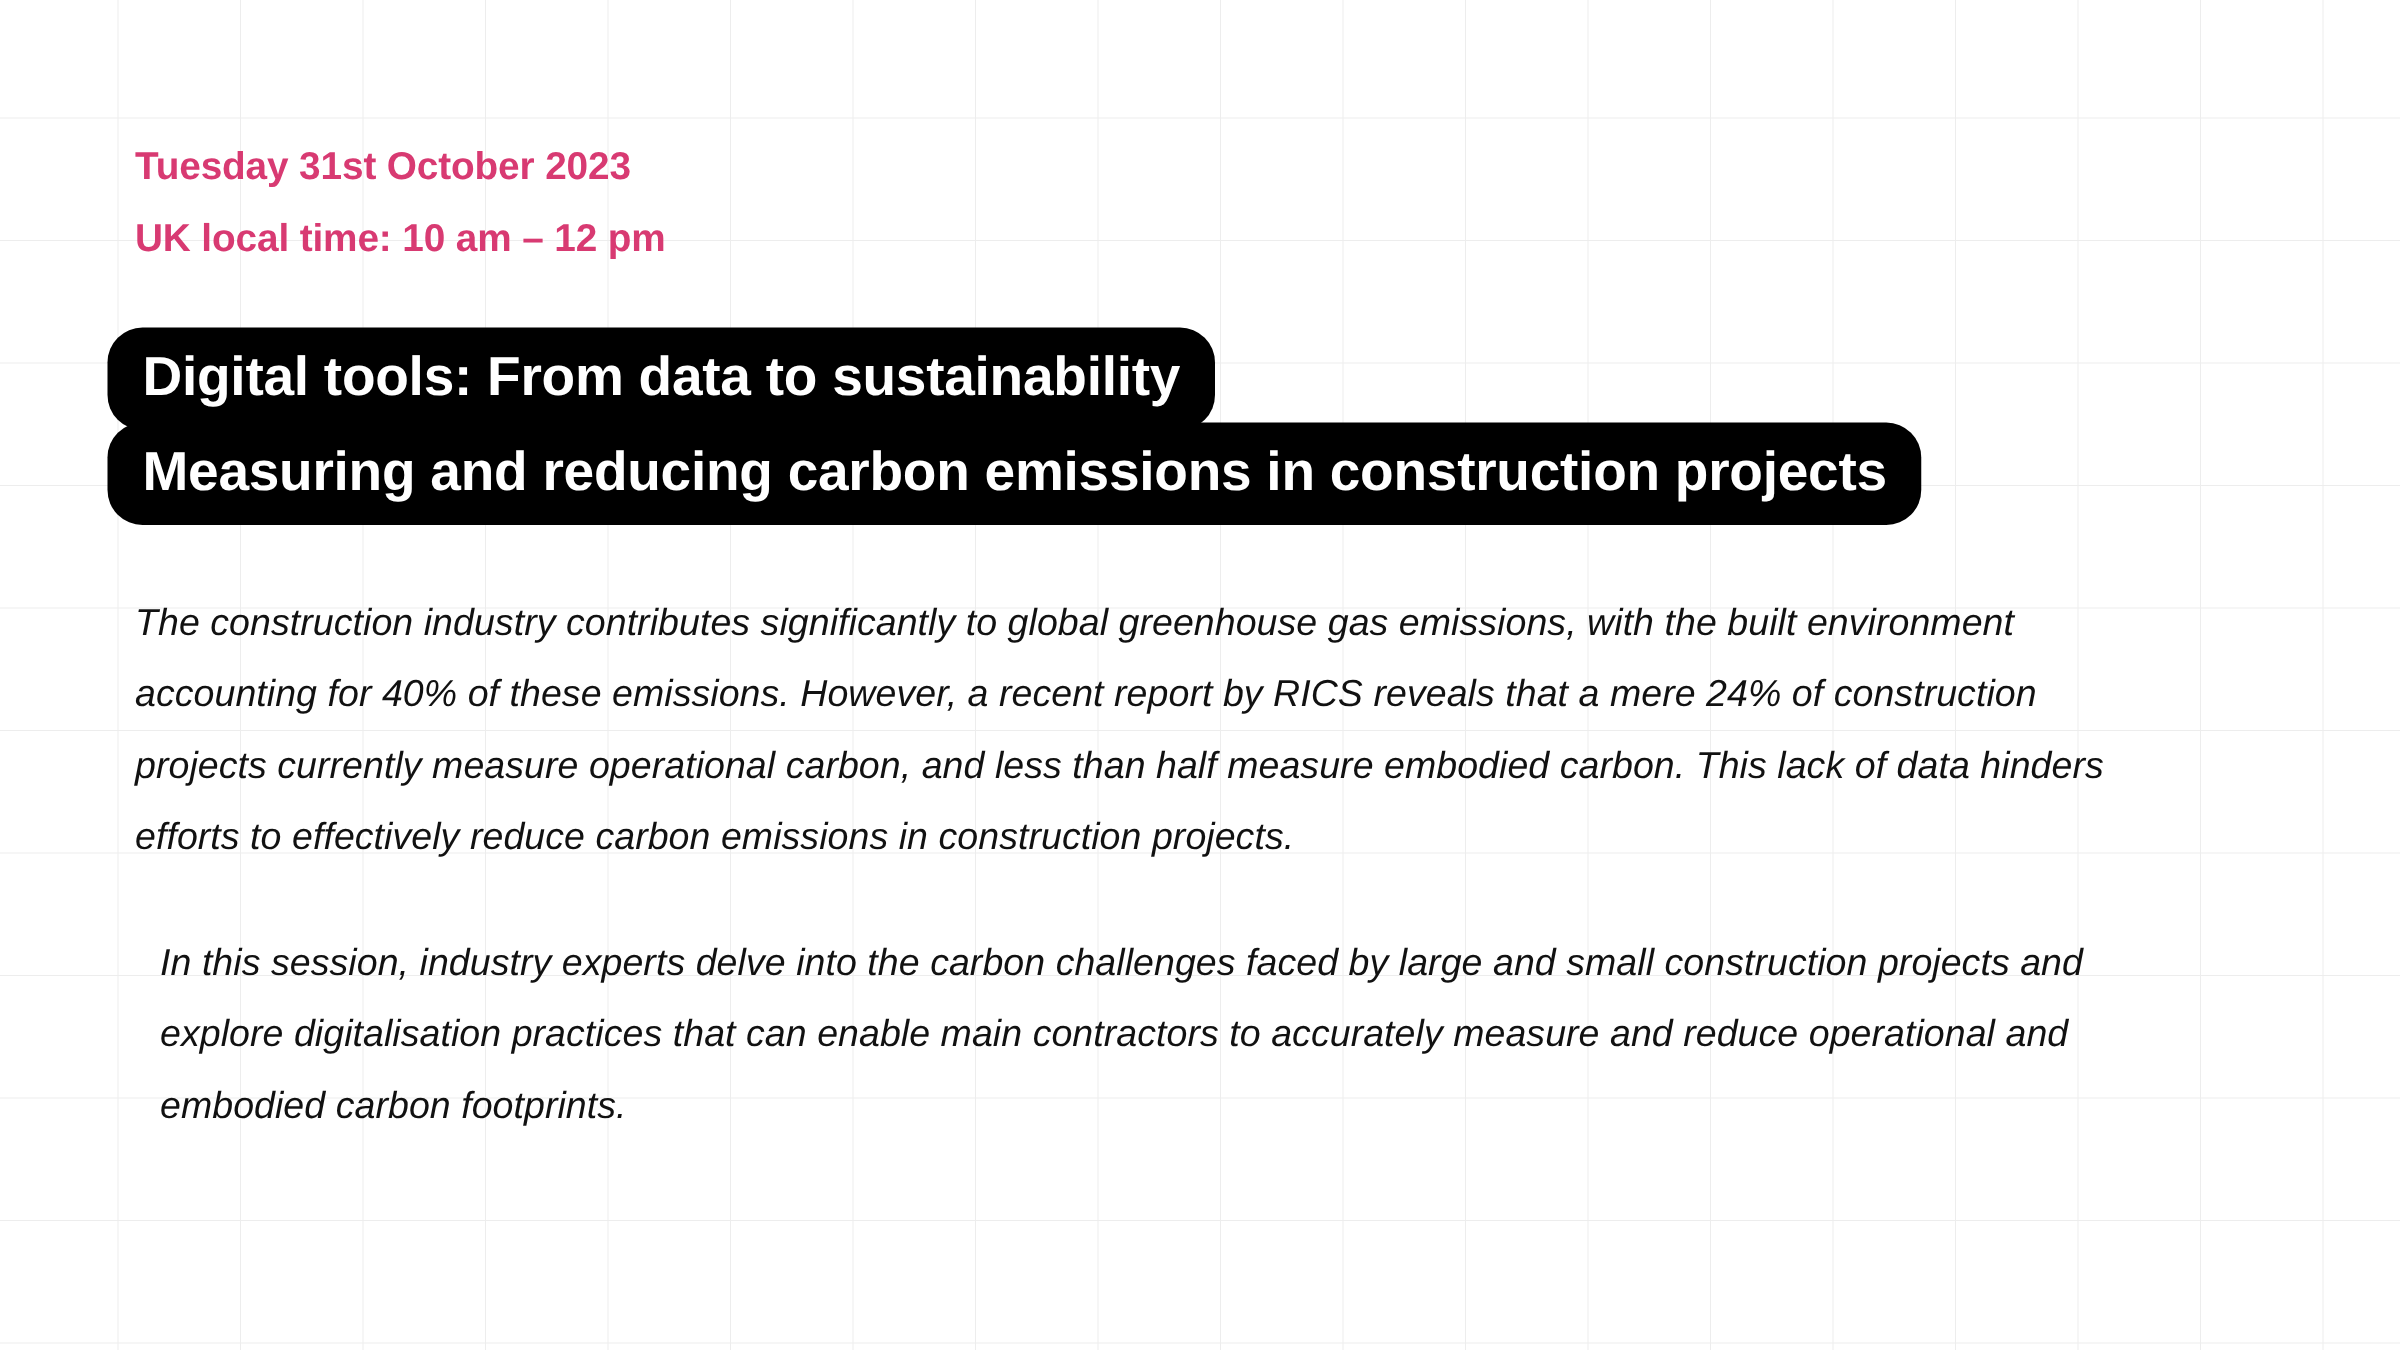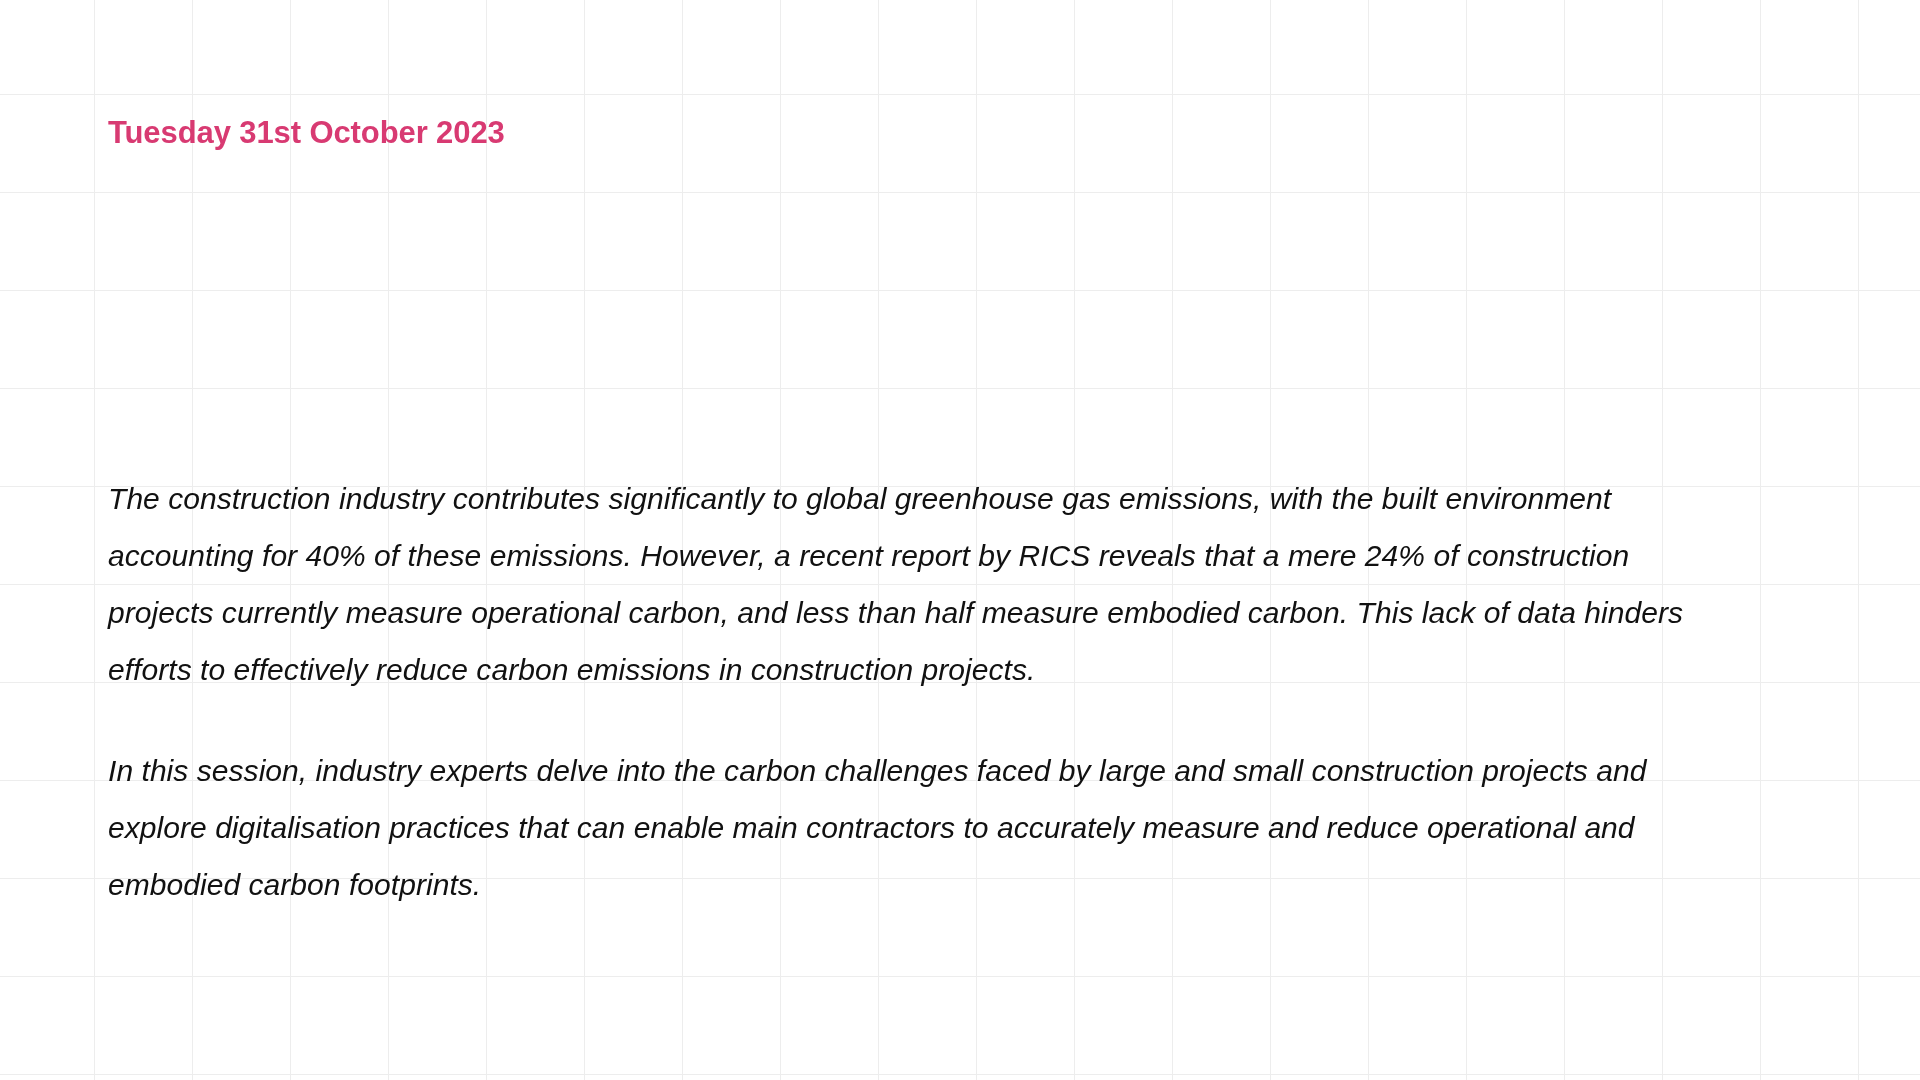--- a/index.html
+++ b/index.html
@@ -89,32 +89,37 @@
     font-family: "Liberation Sans Narrow", "Liberation Sans", sans-serif;
     font-size: 30px;
     line-height: 57px;
     letter-spacing: 0.05px;
   }
   #body-copy p {
     margin: 0 0 44px 0;
     max-width: 1625px;
     font-style: italic;
   }
-  #body-copy p:last-child { margin-bottom: 0; }
+  #body-copy p:last-child { margin-bottom: 0; margin-left: 20px; }
 </style>
 </head>
 <body>
 
 <div id="grid-background"></div>
 
 <div id="page">
 
   <div id="event-meta">
     <span class="meta-line">Tuesday 31st October 2023</span>
+    <span class="meta-line">UK local time:  10 am – 12 pm</span>
   </div>
 
+  <div id="headline">
+    <span class="headline-line line-1">Digital tools: From data to sustainability</span>
+    <span class="headline-line line-2">Measuring and reducing carbon emissions in construction projects</span>
+  </div>
 
   <div id="body-copy">
     <p>The construction industry contributes significantly to global greenhouse gas emissions, with the built environment accounting for 40% of these emissions. However, a recent report by RICS reveals that a mere 24% of construction projects currently measure operational carbon, and less than half measure embodied carbon. This lack of data hinders efforts to effectively reduce carbon emissions in construction projects.</p>
     <p>In this session, industry experts delve into the carbon challenges faced by large and small construction projects and explore digitalisation practices that can enable main contractors to accurately measure and reduce operational and embodied carbon footprints.</p>
   </div>
 
 </div>
 
 </body></html>

